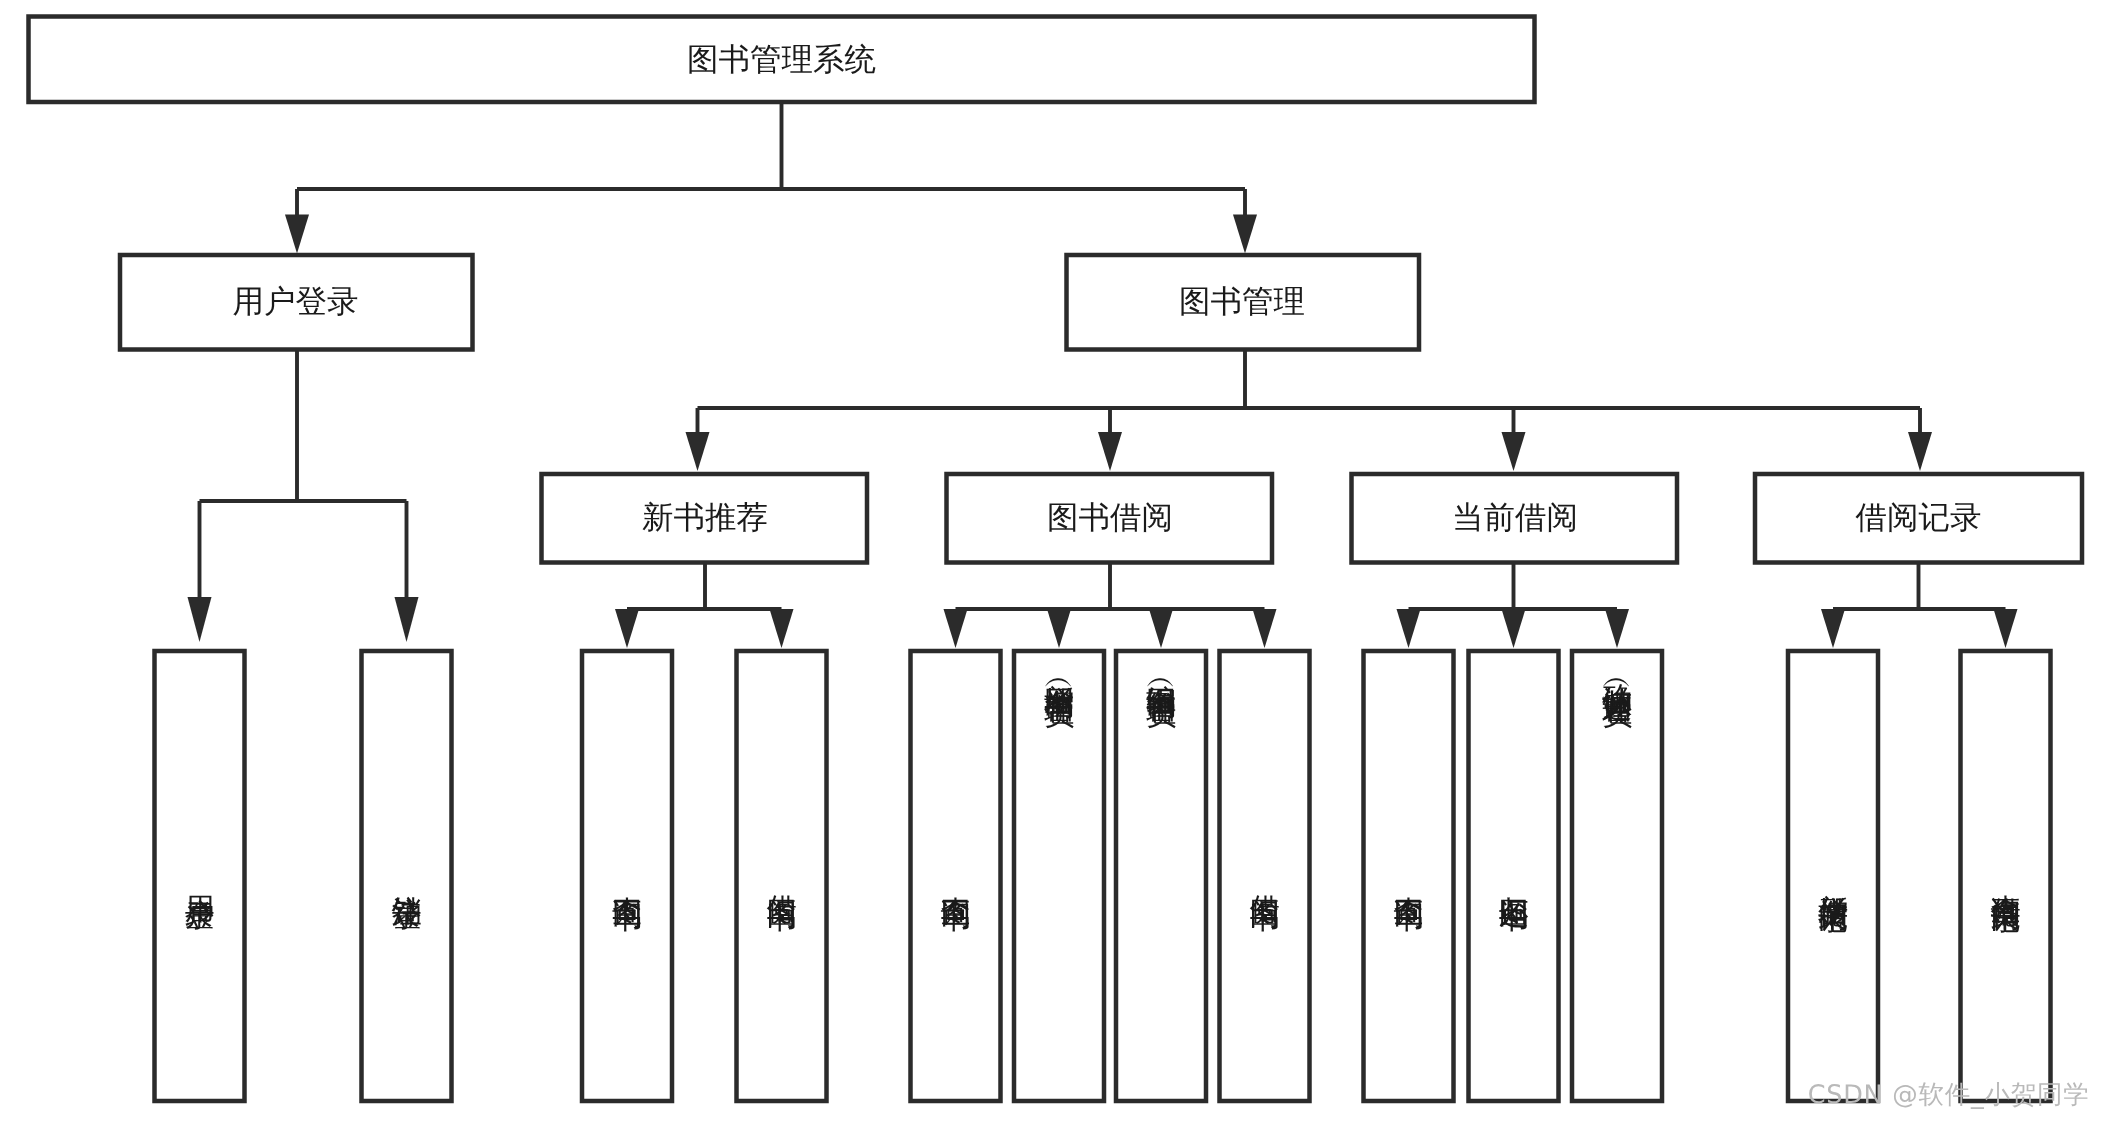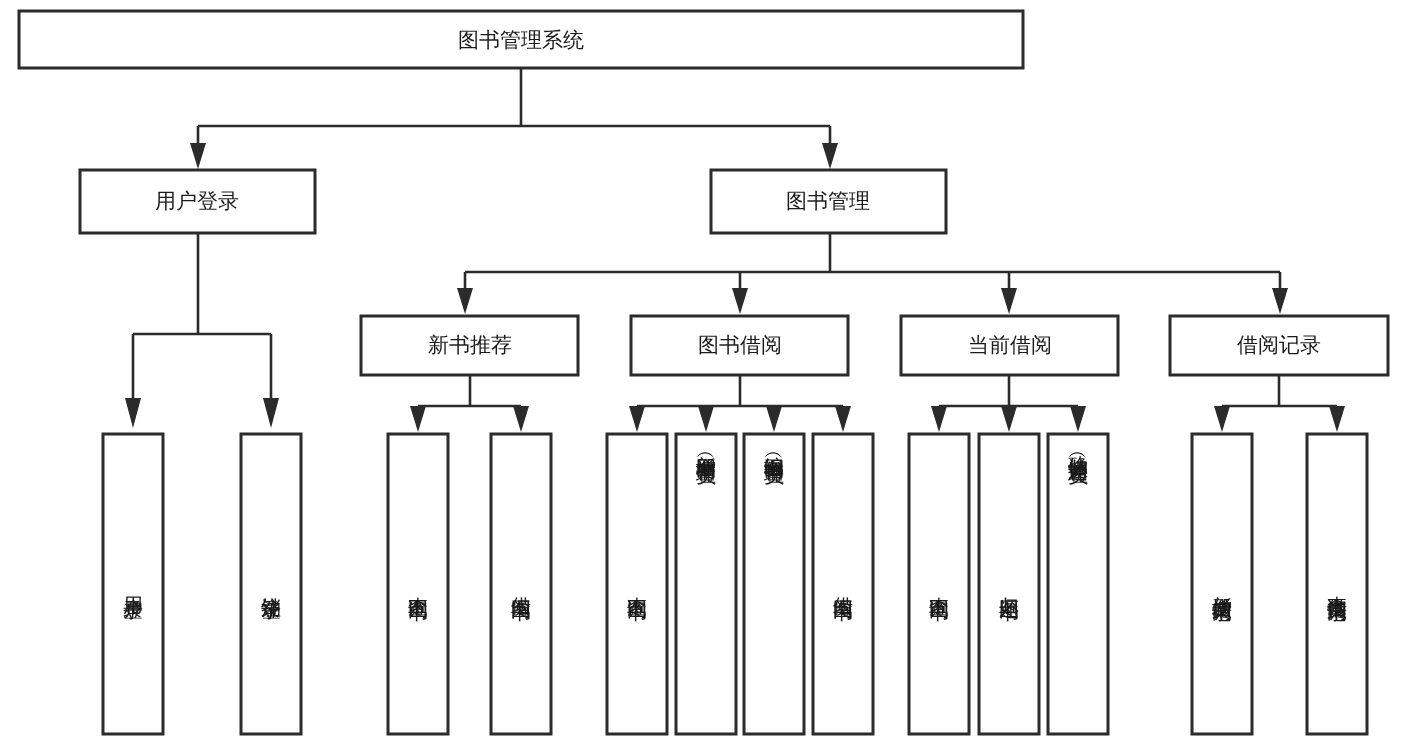--- a/index.html
+++ b/index.html
@@ -242,13 +242,14 @@
     <span class="leaf-label" style="margin-top:6px;">确认归还（管理员）</span>
   </div>
 
   <div class="leaf-label-wrap" style="left:1192px; top:434px; width:60px; height:300px;">
     <span class="leaf-label">新增借阅记录</span>
   </div>
   <div class="leaf-label-wrap" style="left:1307px; top:434px; width:60px; height:300px;">
     <span class="leaf-label">查询借阅记录</span>
   </div>
 
+  <div class="watermark">CSDN @软件_小贺同学</div>
 </div>
 
 </body></html>

